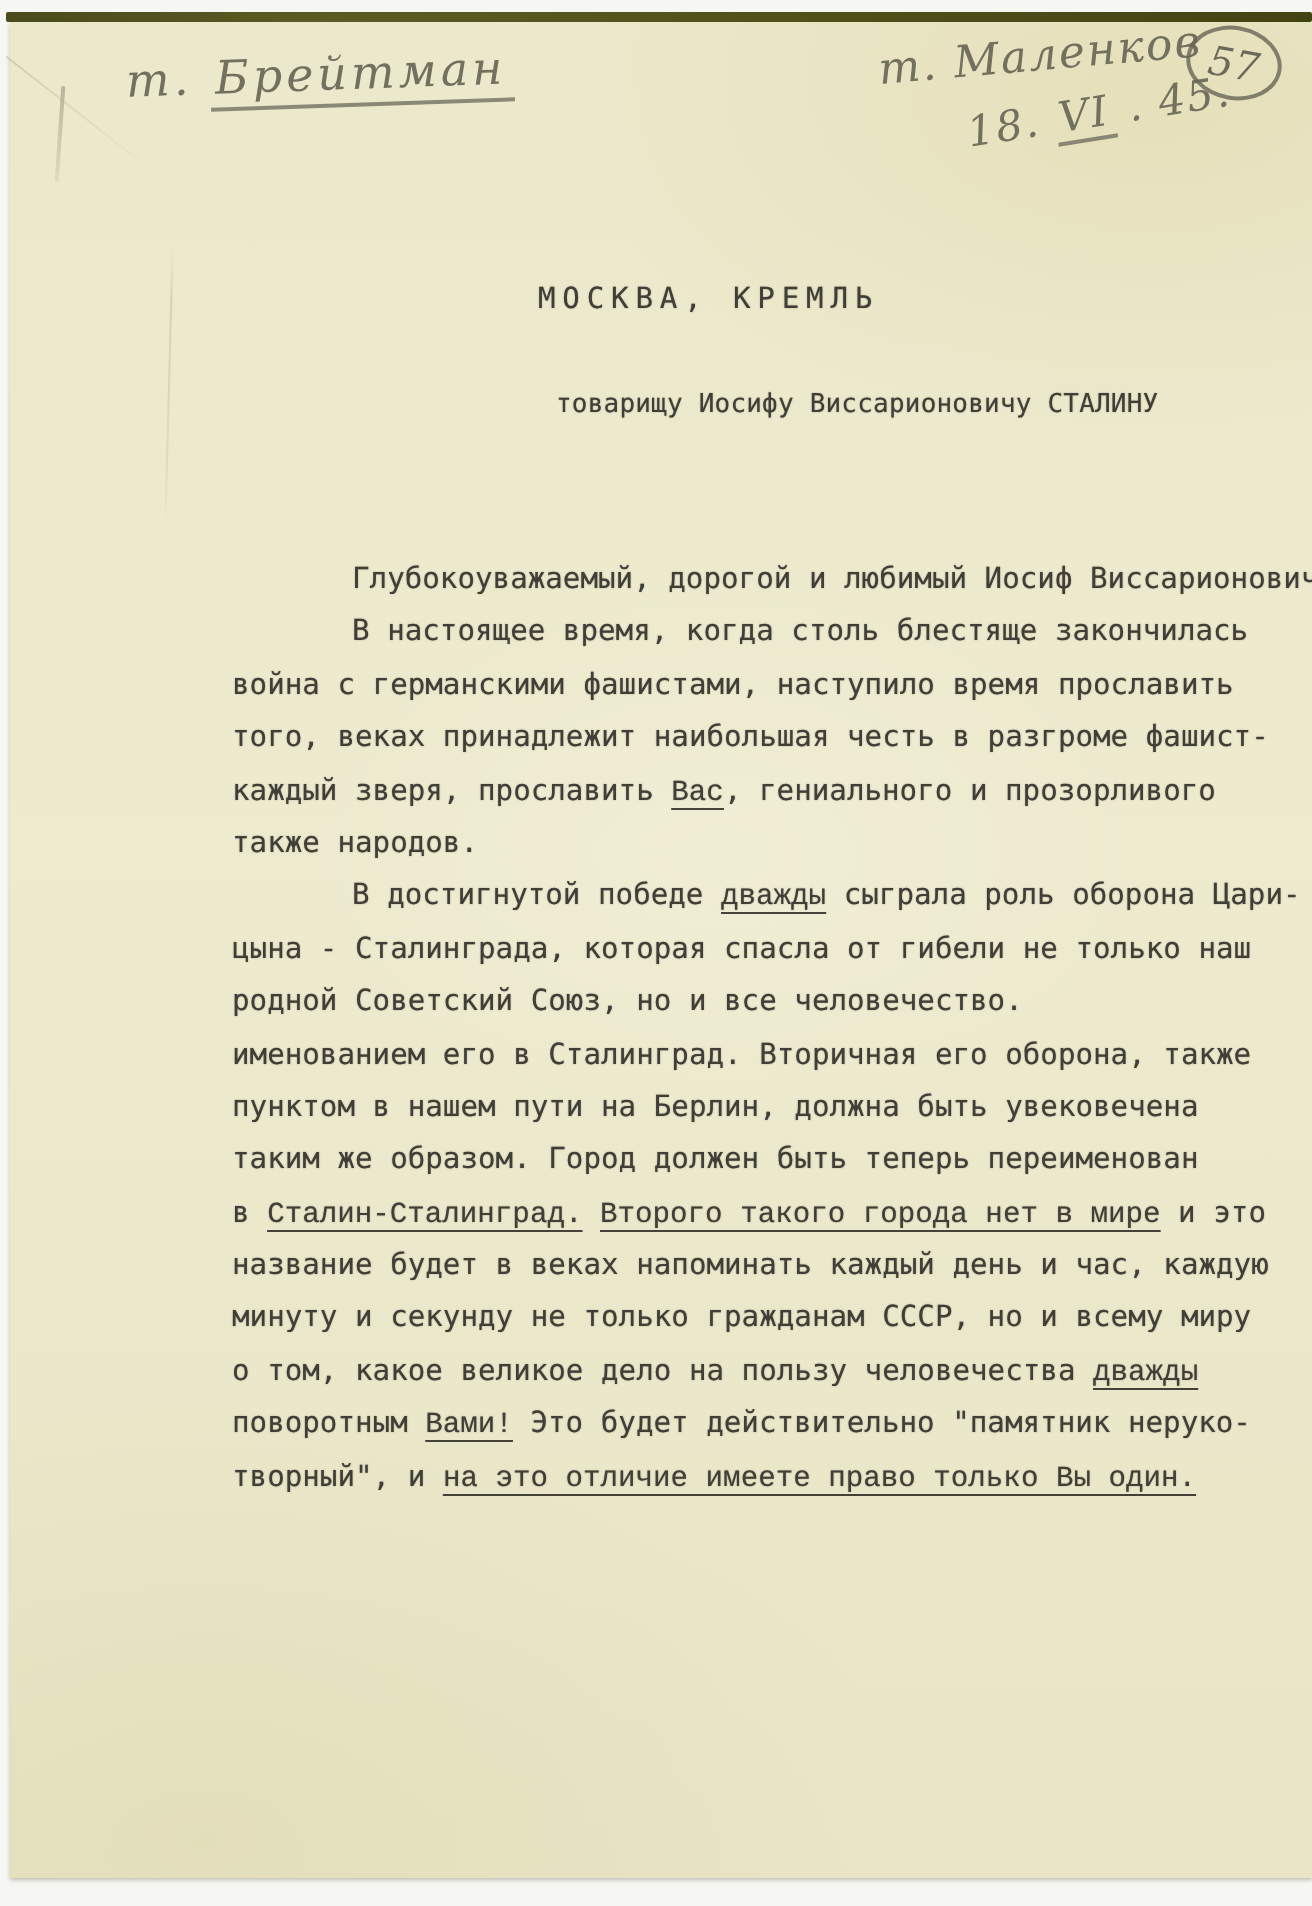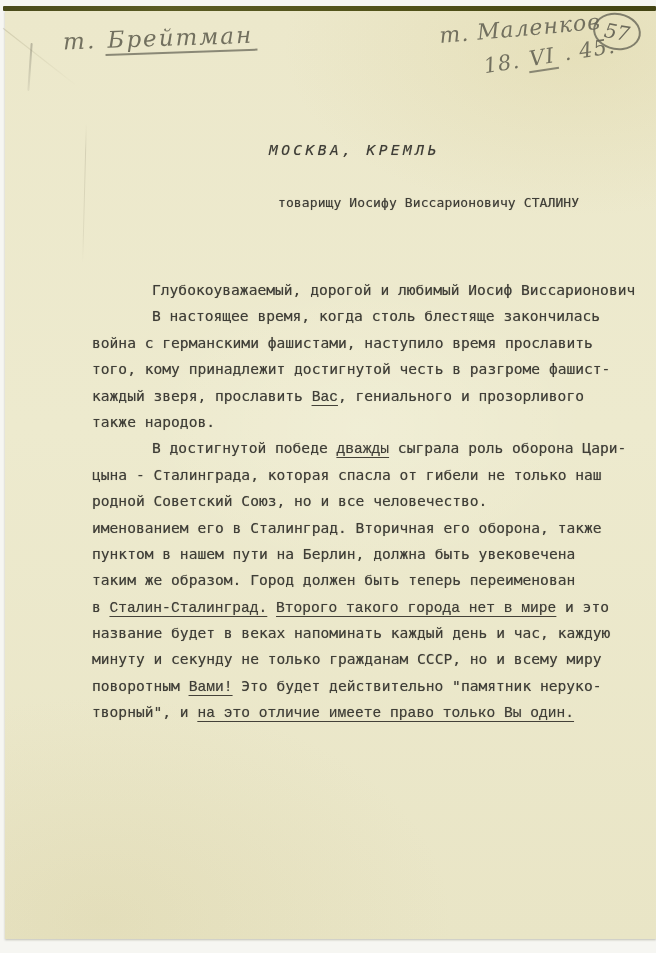--- a/index.html
+++ b/index.html
@@ -63,27 +63,27 @@
     display:flex;align-items:center;justify-content:center;
     font-family:"DejaVu Serif","Liberation Serif",serif;
     font-style:italic;font-size:20px;color:#6b695a;
   }
   
   .typed{
     color:#3f3e37;
     text-shadow:0 0 0.7px rgba(62,60,52,0.55);
     white-space:nowrap;
   }
-  .hdr1{position:absolute;left:264px;top:130px;font-size:14.6px;letter-spacing:3.4px;font-style:italic;}
+  .hdr1{position:absolute;left:264px;top:130px;font-size:14.6px;letter-spacing:3.4px;}
   .hdr2{position:absolute;left:273px;top:184px;font-size:13px;letter-spacing:0.1px;}
   .body-text{
     position:absolute;left:87px;top:266px;width:560px;
     font-size:14.6px;line-height:26.4px;
   }
-  .typed-line{height:26.4px;}
+  .typed-line{height:26.4px;margin-left:24px;}
   .typed-line.indent{padding-left:60px;}
   .u{
     text-decoration:underline;
     text-decoration-thickness:1.4px;
     text-underline-offset:3.5px;
     text-decoration-color:rgba(60,58,50,0.9);
     font-family:Liberation Mono, monospace;
   }
 </style>
 </head>
@@ -113,28 +113,29 @@
     <span>57</span>
   </div>
 
   <div class="typed hdr1">МОСКВА, КРЕМЛЬ</div>
   <div class="typed hdr2">товарищу Иосифу Виссарионовичу СТАЛИНУ</div>
 
   <div class="typed body-text" id="typed-body">
       <div class="typed-line indent"><span>Глубокоуважаемый, дорогой и любимый Иосиф Виссарионович</span></div>
       <div class="typed-line indent"><span>В настоящее время, когда столь блестяще закончилась</span></div>
       <div class="typed-line"><span>война с германскими фашистами, наступило время прославить</span></div>
-      <div class="typed-line"><span>того, кому принадлежит достигнутой честь в разгроме фашист-</span></div>
+      <div class="typed-line"><span>того, веках принадлежит наибольшая честь в разгроме фашист-</span></div>
       <div class="typed-line"><span>каждый зверя, прославить </span><span class="u">Вас</span><span>, гениального и прозорливого</span></div>
       <div class="typed-line"><span>также народов.</span></div>
       <div class="typed-line indent"><span>В достигнутой победе </span><span class="u">дважды</span><span> сыграла роль оборона Цари-</span></div>
       <div class="typed-line"><span>цына - Сталинграда, которая спасла от гибели не только наш</span></div>
       <div class="typed-line"><span>родной Советский Союз, но и все человечество.</span></div>
       <div class="typed-line"><span>именованием его в Сталинград. Вторичная его оборона, также</span></div>
       <div class="typed-line"><span>пунктом в нашем пути на Берлин, должна быть увековечена</span></div>
       <div class="typed-line"><span>таким же образом. Город должен быть теперь переименован</span></div>
       <div class="typed-line"><span>в </span><span class="u">Сталин-Сталинград.</span><span> </span><span class="u">Второго такого города нет в мире</span><span> и это</span></div>
       <div class="typed-line"><span>название будет в веках напоминать каждый день и час, каждую</span></div>
       <div class="typed-line"><span>минуту и секунду не только гражданам СССР, но и всему миру</span></div>
+      <div class="typed-line"><span>о том, какое великое дело на пользу человечества </span><span class="u">дважды</span></div>
       <div class="typed-line"><span>поворотным </span><span class="u">Вами!</span><span> Это будет действительно "памятник неруко-</span></div>
       <div class="typed-line"><span>творный", и </span><span class="u">на это отличие имеете право только Вы один.</span></div>
     </div>
 </div>
 
 </body></html>

